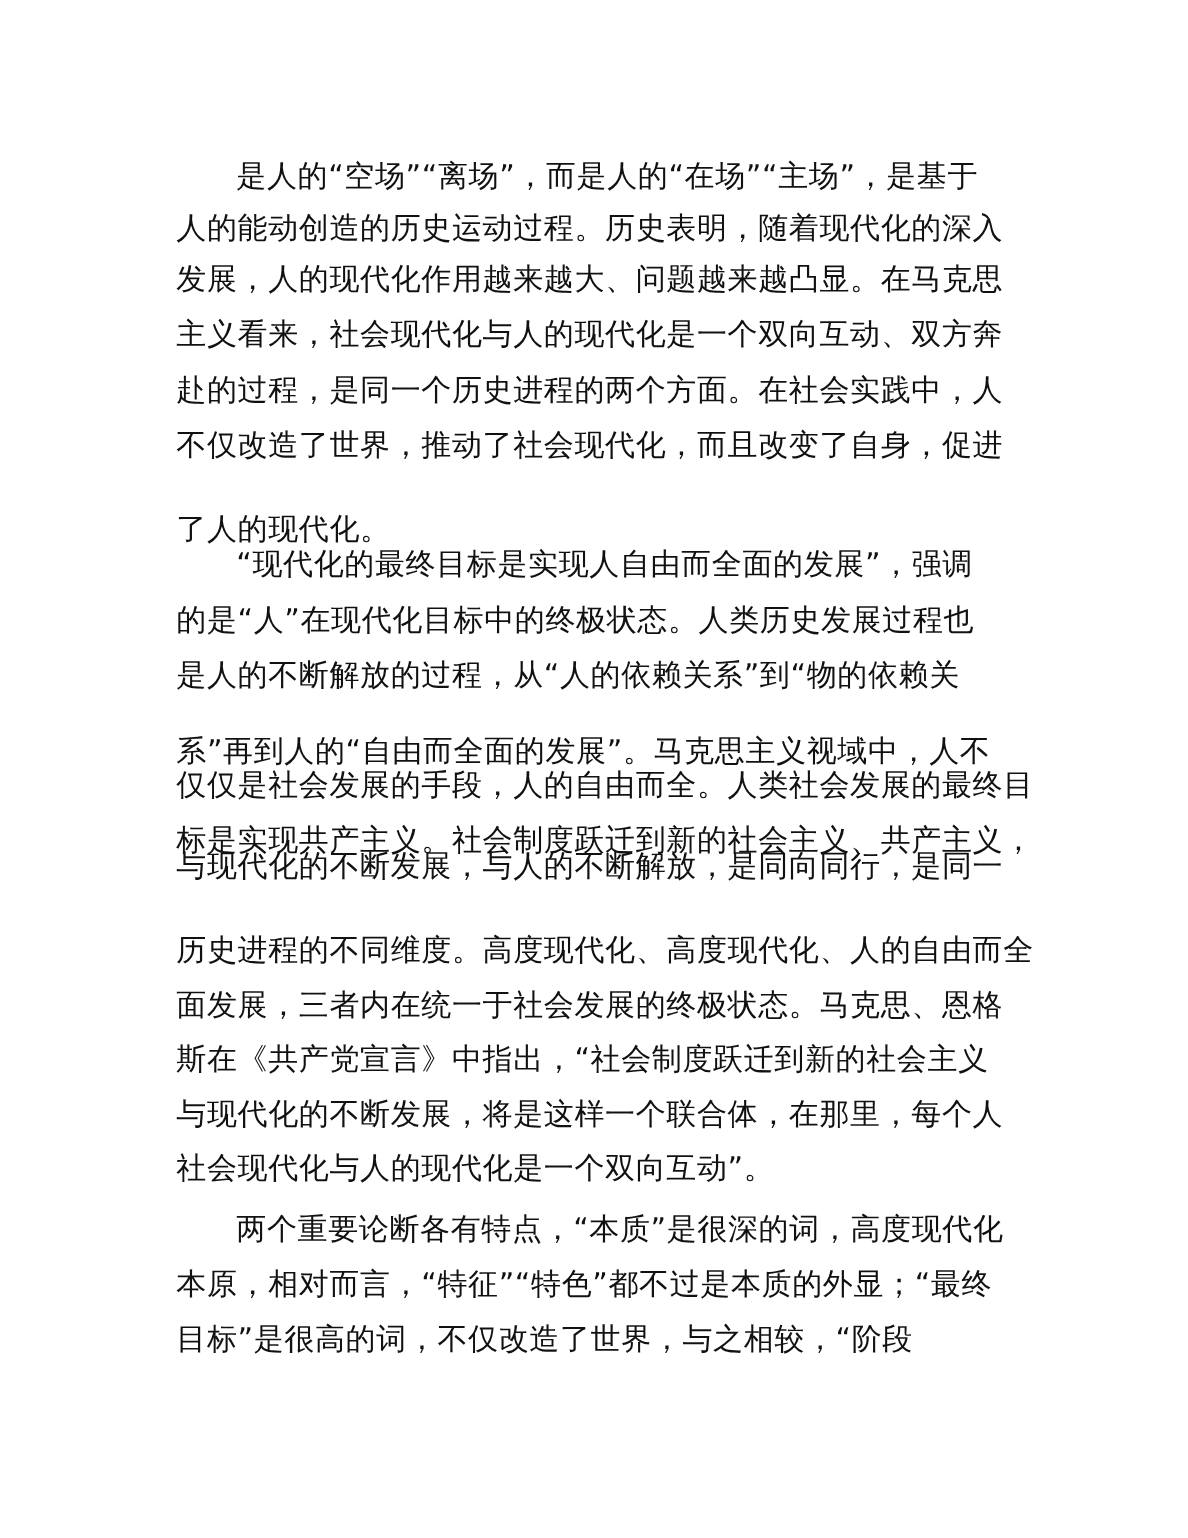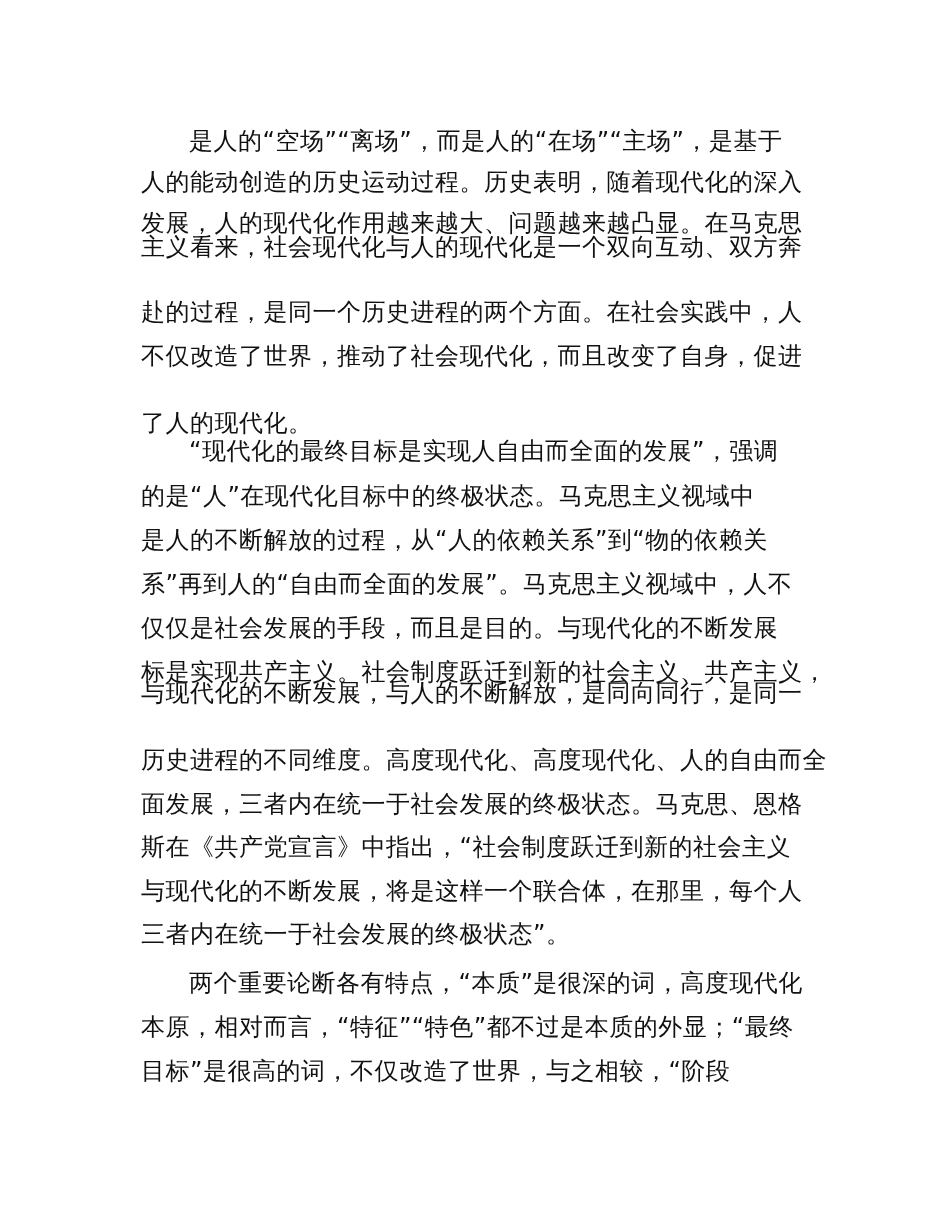--- a/index.html
+++ b/index.html
@@ -36,39 +36,39 @@
   </style>
 </head>
 <body>
 
 <div class="page">
 
   <div>
     <div class="line indent" style="top:126px">是人的“空场”“离场”，而是人的“在场”“主场”，是基于</div>
     <div class="line" style="top:167px">人的能动创造的历史运动过程。历史表明，随着现代化的深入</div>
     <div class="line" style="top:208px">发展，人的现代化作用越来越大、问题越来越凸显。在马克思</div>
-    <div class="line" style="top:232px">主义看来，社会现代化与人的现代化是一个双向互动、双方奔</div>
+    <div class="line" style="top:252px">主义看来，社会现代化与人的现代化是一个双向互动、双方奔</div>
     <div class="line" style="top:297px">赴的过程，是同一个历史进程的两个方面。在社会实践中，人</div>
     <div class="line" style="top:341px">不仅改造了世界，推动了社会现代化，而且改变了自身，促进</div>
     <div class="line" style="top:408px">了人的现代化。</div>
   </div>
 
   <div>
     <div class="line indent" style="top:436px">“现代化的最终目标是实现人自由而全面的发展”，强调</div>
-    <div class="line" style="top:481px">的是“人”在现代化目标中的终极状态。马克思主义视域中</div>
+    <div class="line" style="top:481px">的是“人”在现代化目标中的终极状态。人类历史发展过程也</div>
     <div class="line" style="top:525px">是人的不断解放的过程，从“人的依赖关系”到“物的依赖关</div>
-    <div class="line" style="top:569px">系”再到人的“自由而全面的发展”。马克思主义视域中，人不</div>
-    <div class="line" style="top:613px">仅仅是社会发展的手段，而且是目的。与现代化的不断发展</div>
+    <div class="line" style="top:586px">系”再到人的“自由而全面的发展”。马克思主义视域中，人不</div>
+    <div class="line" style="top:613px">仅仅是社会发展的手段，人的自由而全。人类社会发展的最终目</div>
     <div class="line" style="top:657px">标是实现共产主义。社会制度跃迁到新的社会主义、共产主义，</div>
     <div class="line" style="top:678px">与现代化的不断发展，与人的不断解放，是同向同行，是同一</div>
     <div class="line" style="top:745px">历史进程的不同维度。高度现代化、高度现代化、人的自由而全</div>
     <div class="line" style="top:789px">面发展，三者内在统一于社会发展的终极状态。马克思、恩格</div>
     <div class="line" style="top:832px">斯在《共产党宣言》中指出，“社会制度跃迁到新的社会主义</div>
     <div class="line" style="top:876px">与现代化的不断发展，将是这样一个联合体，在那里，每个人</div>
-    <div class="line" style="top:919px">三者内在统一于社会发展的终极状态”。</div>
+    <div class="line" style="top:919px">社会现代化与人的现代化是一个双向互动”。</div>
   </div>
 
   <div>
     <div class="line indent" style="top:968px">两个重要论断各有特点，“本质”是很深的词，高度现代化</div>
     <div class="line" style="top:1012px">本原，相对而言，“特征”“特色”都不过是本质的外显；“最终</div>
     <div class="line" style="top:1056px">目标”是很高的词，不仅改造了世界，与之相较，“阶段</div>
   </div>
 </div>
 
 </body></html>

